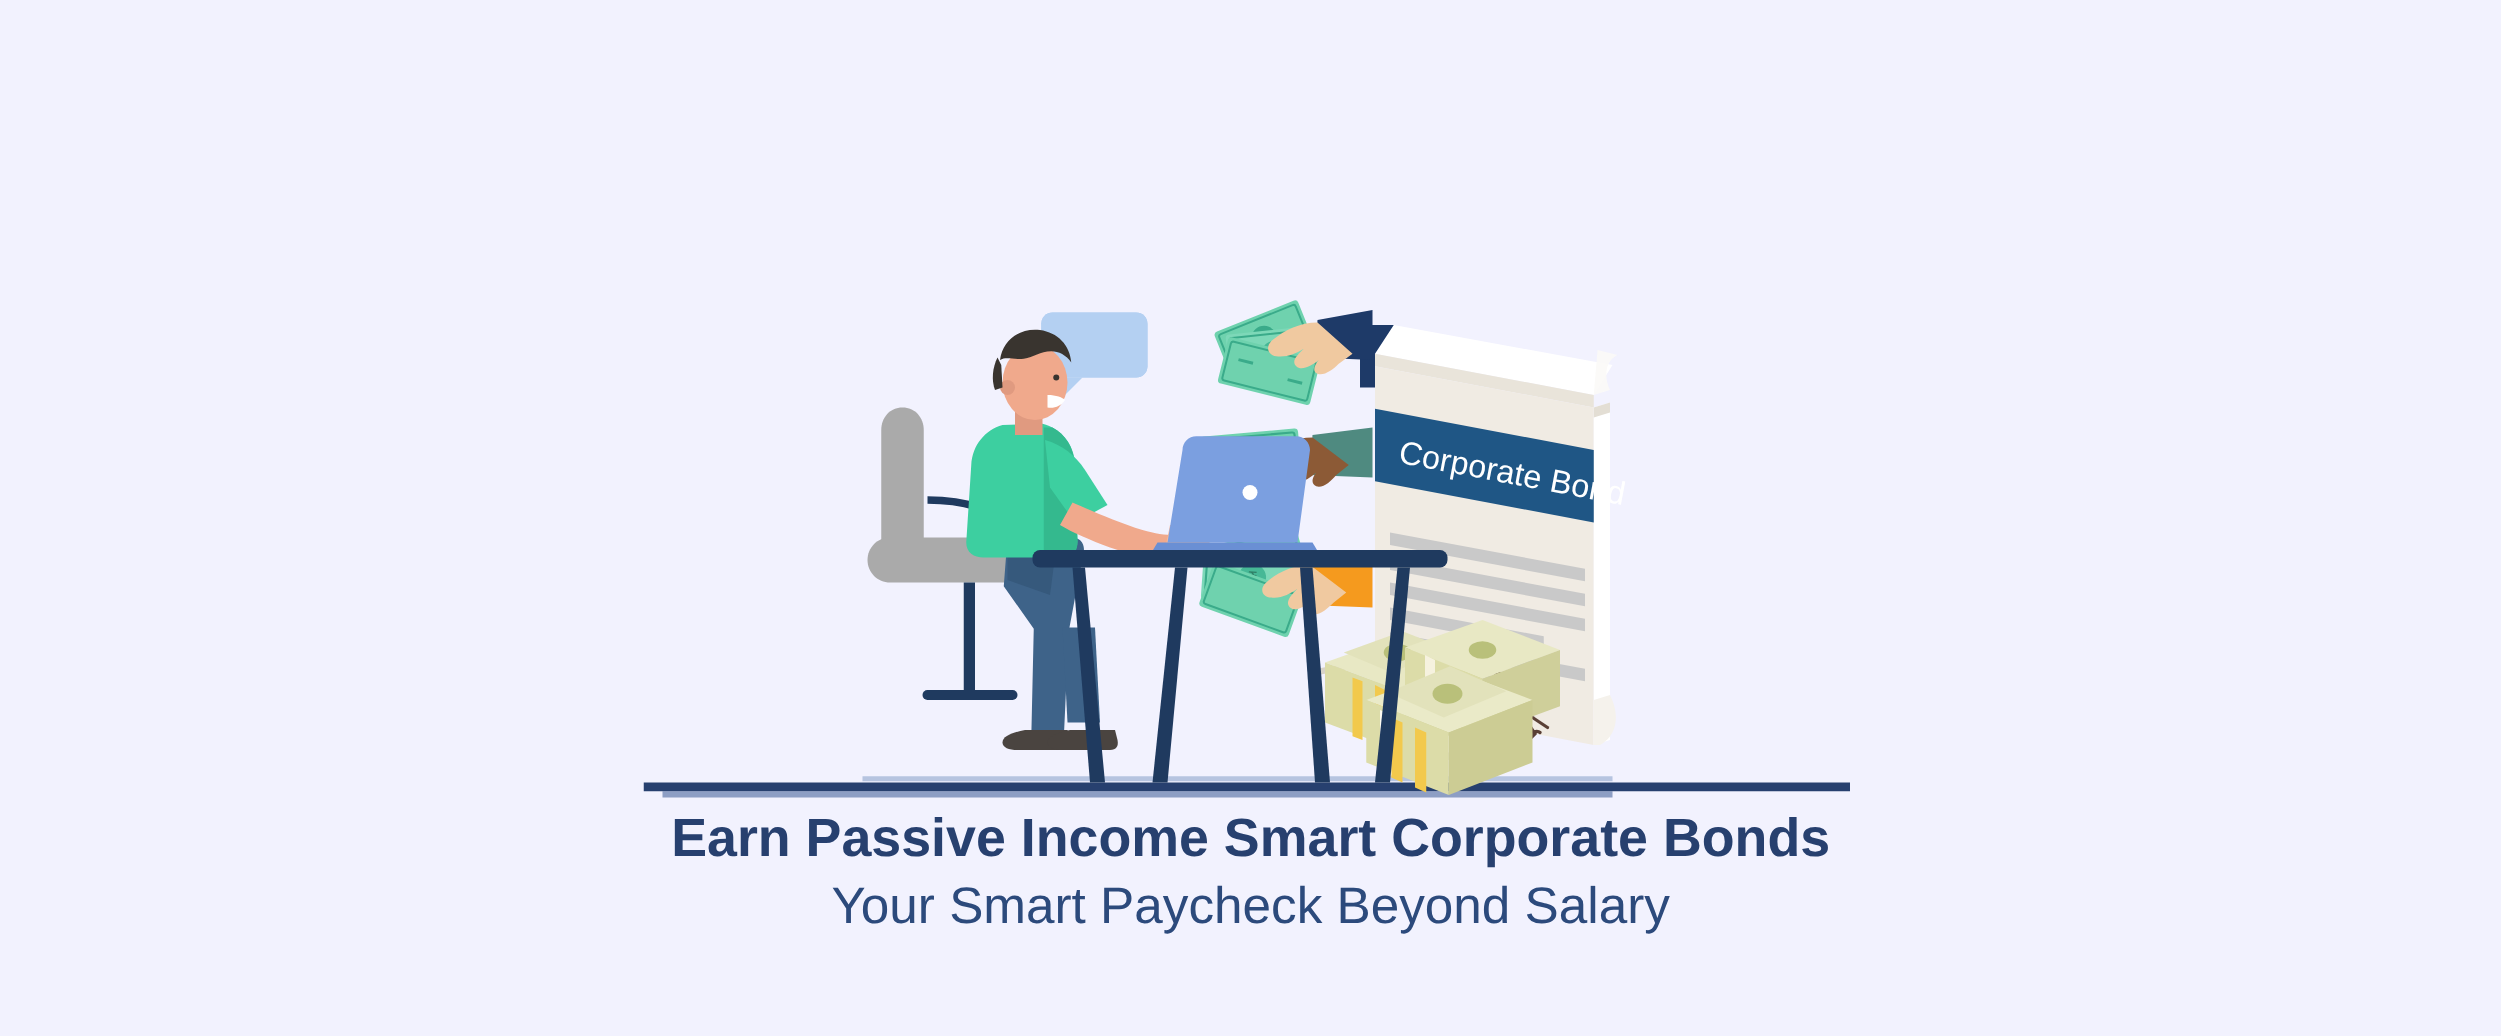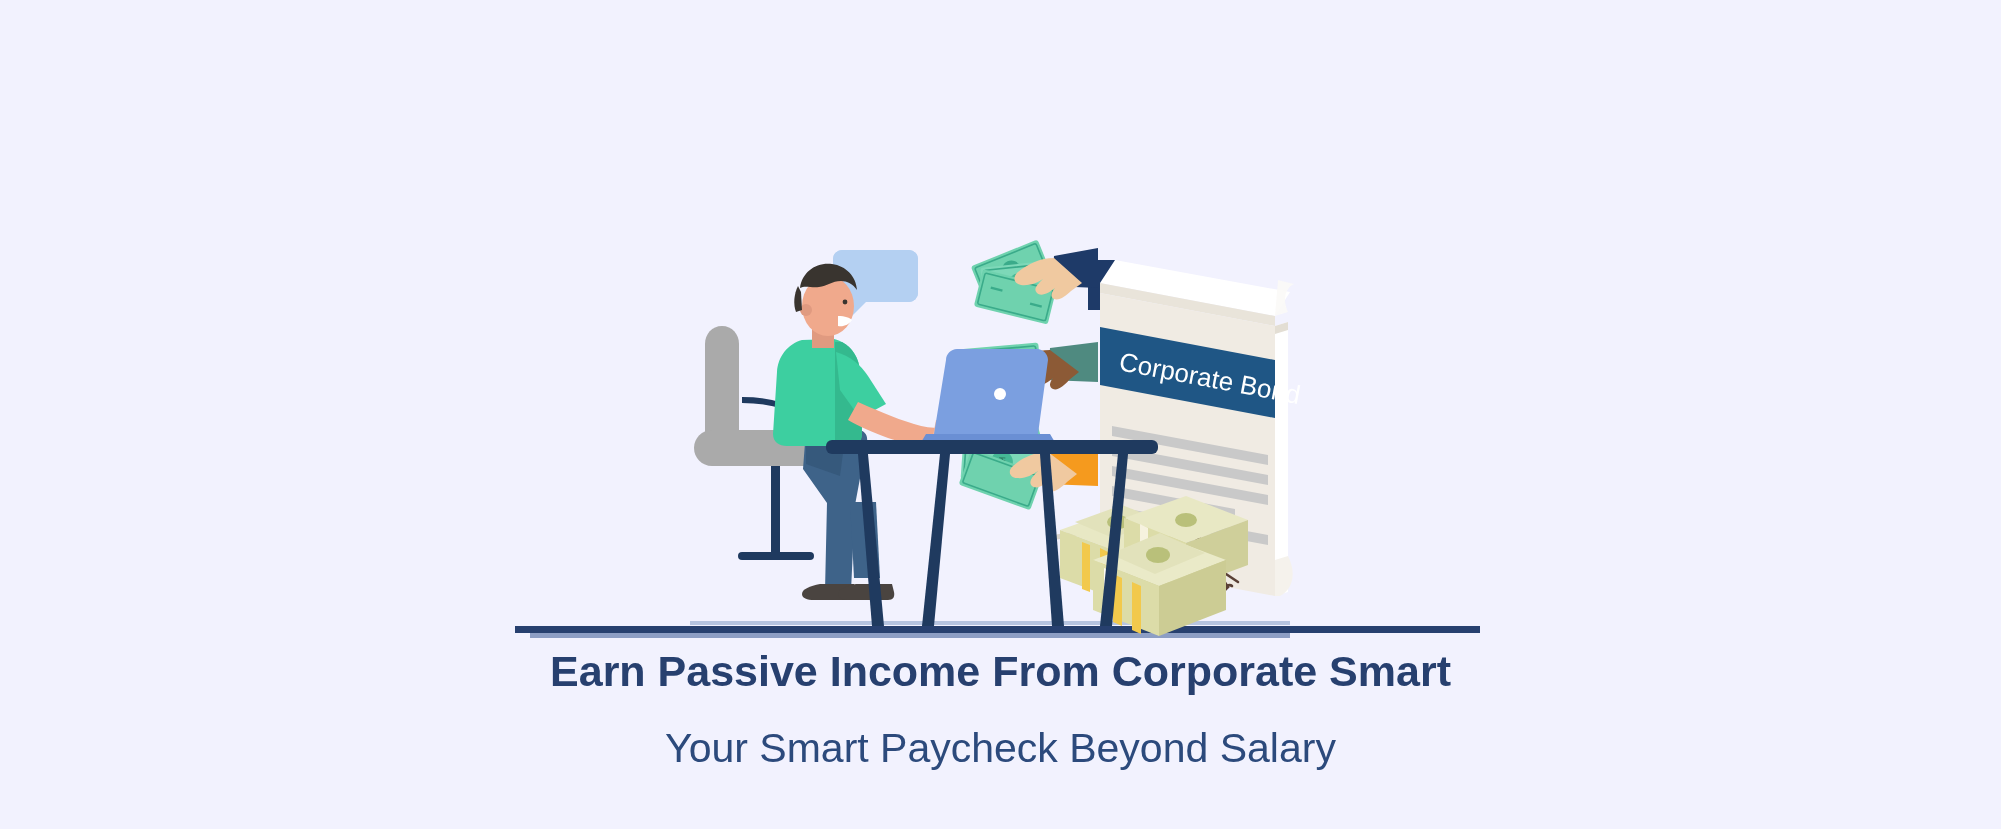--- a/index.html
+++ b/index.html
@@ -51,21 +51,21 @@
   }
   #headline {
     font-size:43px;
     font-weight:bold;
     color:#27406f;
     letter-spacing:0px;
     line-height:1.25;
     font-family:"Liberation Sans", sans-serif;
   }
   #subheadline {
-    margin-top:24px;
+    margin-top:0;
     font-size:41px;
     font-weight:400;
     color:#2c4a7c;
     line-height:1.25;
     font-family:"Liberation Sans", sans-serif;
   }
 </style>
 </head>
 <body>
 
@@ -289,17 +289,17 @@
 
       <path d="M858 224 l10 0 l16 172 l-12 0 Z" fill="#1f3a5f"></path>
       <path d="M940 224 l10 0 l-16 172 l-12 0 Z" fill="#1f3a5f"></path>
       <path d="M1040 224 l10 0 l14 172 l-12 0 Z" fill="#1f3a5f"></path>
       <path d="M1118 224 l10 0 l-16 172 l-12 0 Z" fill="#1f3a5f"></path>
     </g>
 
   </svg>
 
   <div id="headings">
-    <h1 id="headline">Earn Passive Income From Corporate Smart</h1>
+    <h1 id="headline">Earn Passive Income Smart Corporate Bonds</h1>
     <h2 id="subheadline">Your Smart Paycheck Beyond Salary</h2>
   </div>
 
 </div>
 
 </body></html>

